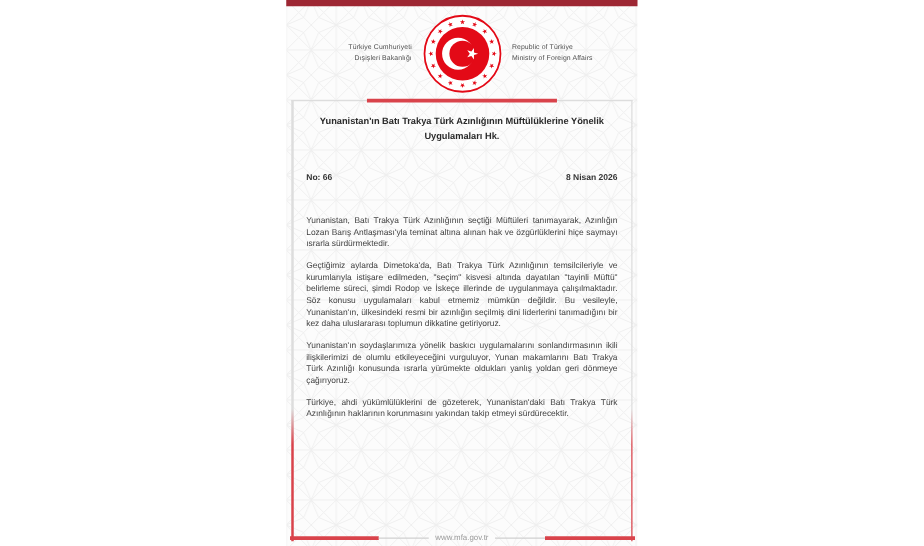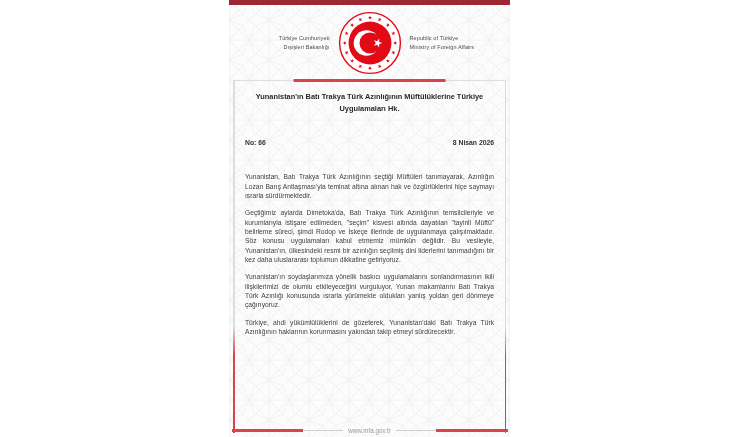--- a/index.html
+++ b/index.html
@@ -96,21 +96,21 @@
         <div>Republic of Türkiye</div>
         <div>Ministry of Foreign Affairs</div>
       </div>
     </div>
 
     <div class="frame">
       <div class="side l"></div>
       <div class="side r"></div>
       <div class="topseg"></div>
 
-      <div class="title">Yunanistan'ın Batı Trakya Türk Azınlığının Müftülüklerine Türkiye Uygulamaları Hk.</div>
+      <div class="title">Yunanistan'ın Batı Trakya Türk Azınlığının Müftülüklerine Yönelik Uygulamaları Hk.</div>
 
       <div class="meta">
         <span>No: 66</span>
         <span>8 Nisan 2026</span>
       </div>
 
       <p class="body-p first">Yunanistan, Batı Trakya Türk Azınlığının seçtiği Müftüleri tanımayarak, Azınlığın Lozan Barış Antlaşması'yla teminat altına alınan hak ve özgürlüklerini hiçe saymayı ısrarla sürdürmektedir.</p>
       <p class="body-p">Geçtiğimiz aylarda Dimetoka'da, Batı Trakya Türk Azınlığının temsilcileriyle ve kurumlarıyla istişare edilmeden, "seçim" kisvesi altında dayatılan "tayinli Müftü" belirleme süreci, şimdi Rodop ve İskeçe illerinde de uygulanmaya çalışılmaktadır. Söz konusu uygulamaları kabul etmemiz mümkün değildir. Bu vesileyle, Yunanistan'ın, ülkesindeki resmi bir azınlığın seçilmiş dini liderlerini tanımadığını bir kez daha uluslararası toplumun dikkatine getiriyoruz.</p>
       <p class="body-p">Yunanistan'ın soydaşlarımıza yönelik baskıcı uygulamalarını sonlandırmasının ikili ilişkilerimizi de olumlu etkileyeceğini vurguluyor, Yunan makamlarını Batı Trakya Türk Azınlığı konusunda ısrarla yürümekte oldukları yanlış yoldan geri dönmeye çağırıyoruz.</p>
       <p class="body-p">Türkiye, ahdi yükümlülüklerini de gözeterek, Yunanistan'daki Batı Trakya Türk Azınlığının haklarının korunmasını yakından takip etmeyi sürdürecektir.</p>

